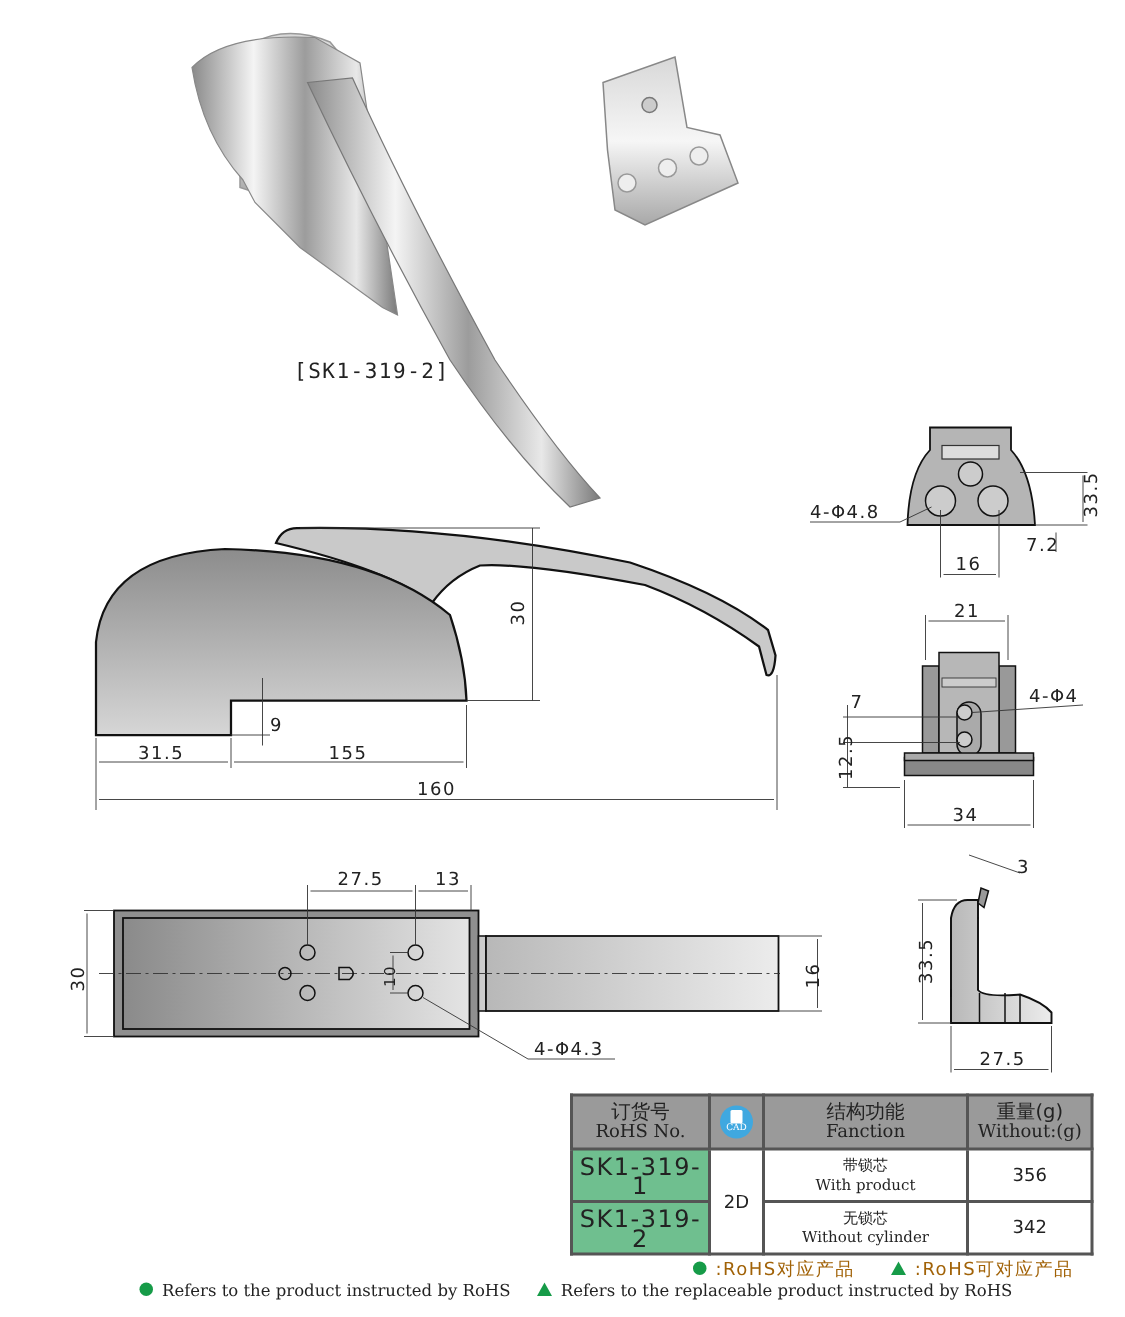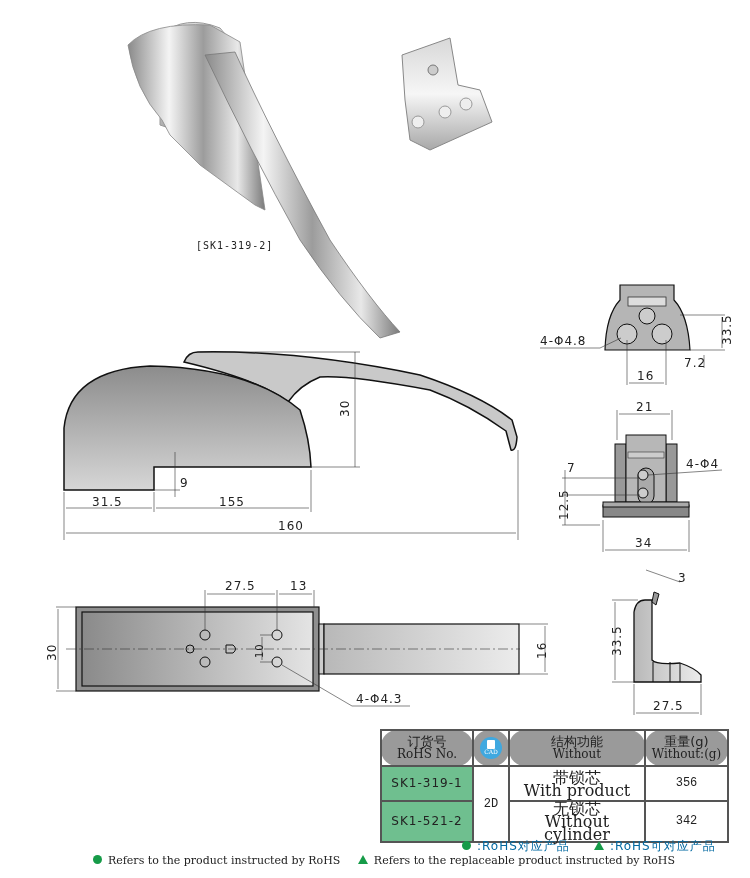--- a/index.html
+++ b/index.html
@@ -1,29 +1,29 @@
 <!DOCTYPE html>
 <html><head>
 <meta charset="utf-8">
 <style>
   html,body{margin:0;padding:0;background:#fff;}
   body{width:750px;height:878px;position:relative;overflow:hidden;font-family:"DejaVu Sans",sans-serif;color:#222;}
   svg{position:absolute;left:0;top:0;}
   .dim{font-family:"DejaVu Sans",sans-serif;font-size:12px;fill:#222;letter-spacing:1px;}
-  .label-code{position:absolute;left:196px;top:240px;font-family:"DejaVu Sans Mono",monospace;font-size:10px;letter-spacing:1px;color:#222;}
+  .label-code{position:absolute;left:196px;top:240px;font-family:"DejaVu Sans Mono",monospace;font-size:14px;letter-spacing:1px;color:#222;}
   table.spec{position:absolute;left:380px;top:729px;border-collapse:collapse;width:349px;font-size:12px;}
   table.spec td,table.spec th{border:2px solid #555;text-align:center;padding:0;line-height:13px;}
-  table.spec th{background:#9a9a9a;color:#222;font-weight:normal;height:34px;font-family:"DejaVu Serif",serif;border-radius:16px;}
+  table.spec th{background:#9a9a9a;color:#222;font-weight:normal;height:34px;font-family:"DejaVu Serif",serif;}
   table.spec th .cn{font-family:"DejaVu Sans",sans-serif;font-size:13px;}
-  table.spec td{height:33px;background:#fff;font-family:Liberation Mono, monospace;}
-  table.spec td.item{background:#6fbf8f;font-family:"DejaVu Sans",sans-serif;letter-spacing:1px;font-size:12px;}
-  table.spec td.fn{font-family:"DejaVu Serif",serif;font-size:16px;}
+  table.spec td{height:33px;background:#fff;}
+  table.spec td.item{background:#6fbf8f;font-family:"DejaVu Sans",sans-serif;letter-spacing:1px;font-size:16px;}
+  table.spec td.fn{font-family:"DejaVu Serif",serif;font-size:10px;}
   .cad{display:inline-block;width:22px;height:22px;border-radius:50%;background:#3fa8e0;color:#fff;font-size:6px;line-height:30px;position:relative;}
   .cad:before{content:"";position:absolute;left:7px;top:3px;width:8px;height:9px;background:#fff;border-radius:1px;}
-  .legend-cn{position:absolute;left:462px;top:838px;font-size:12px;letter-spacing:1px;color:#0369a1;}
+  .legend-cn{position:absolute;left:462px;top:838px;font-size:12px;letter-spacing:1px;color:#a16207;}
   .legend-en{position:absolute;left:93px;top:854px;font-family:"DejaVu Serif",serif;font-size:11px;color:#222;white-space:nowrap;}
   .dot{display:inline-block;width:9px;height:9px;border-radius:50%;background:#169b48;margin-right:6px;vertical-align:0px;}
   .tri{display:inline-block;width:0;height:0;border-left:5px solid transparent;border-right:5px solid transparent;border-bottom:9px solid #169b48;margin-right:6px;vertical-align:0px;}
 </style>
 </head>
 <body>
 
 <svg width="750" height="878">
   <defs>
     <linearGradient id="chrome" x1="0" y1="0" x2="1" y2="0">
@@ -211,38 +211,38 @@
       <tr>
     <th style="width:90px">
       <div class="cn">订货号</div>
       <div>RoHS No.</div>
     </th>
     <th style="width:34px">
       <span class="cad"><span>CAD</span></span>
     </th>
     <th style="width:134px">
       <div class="cn">结构功能</div>
-      <div>Without</div>
+      <div>Fanction</div>
     </th>
     <th>
       <div class="cn">重量(g)</div>
       <div>Without:(g)</div>
     </th>
   </tr>
   <tr>
     <td class="item">SK1-319-1</td>
     <td rowspan="2">2D</td>
     <td class="fn">
       <div>带锁芯</div>
       <div>With  product</div>
     </td>
     <td>356</td>
   </tr>
   <tr>
-    <td class="item">SK1-521-2</td>
+    <td class="item">SK1-319-2</td>
     <td class="fn">
       <div>无锁芯</div>
       <div>Without cylinder</div>
     </td>
     <td>342</td>
   </tr>
 </tbody>
   </table>
 
 <div class="legend-cn">

